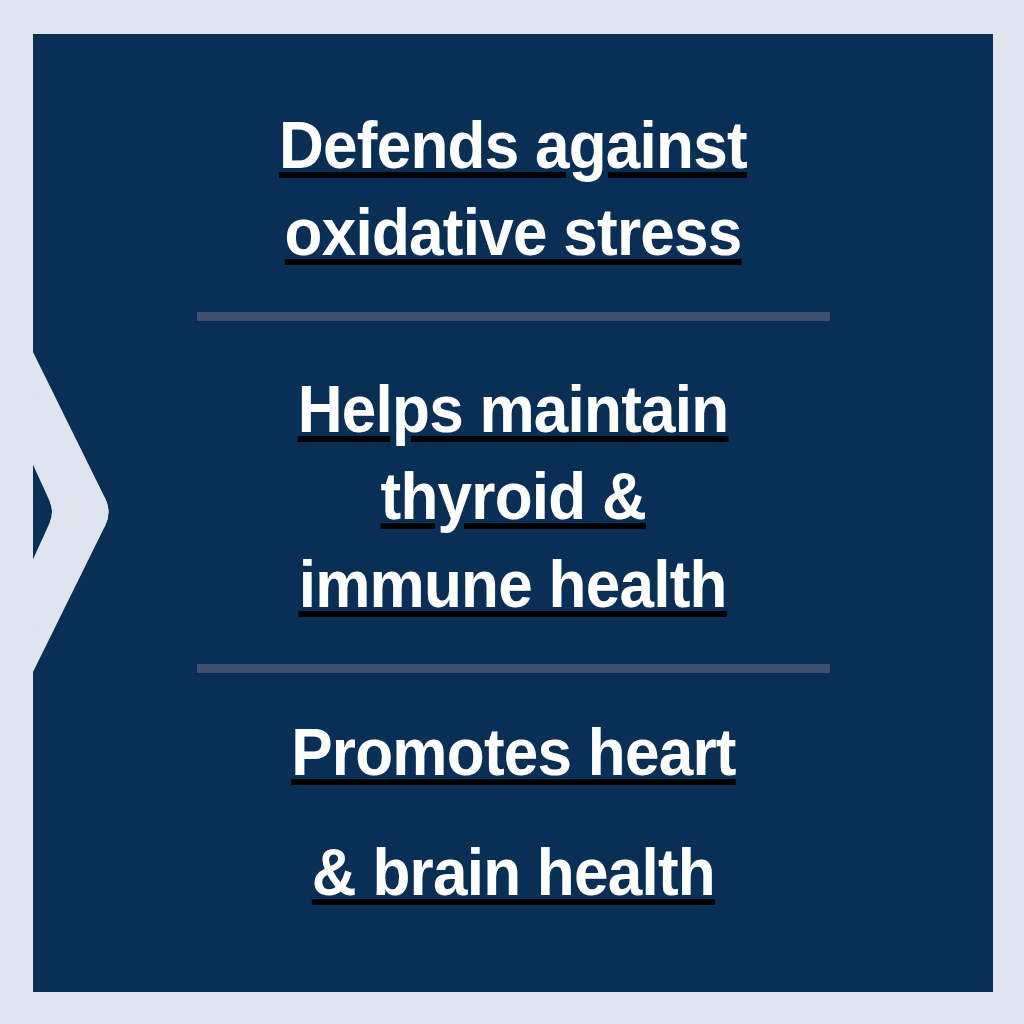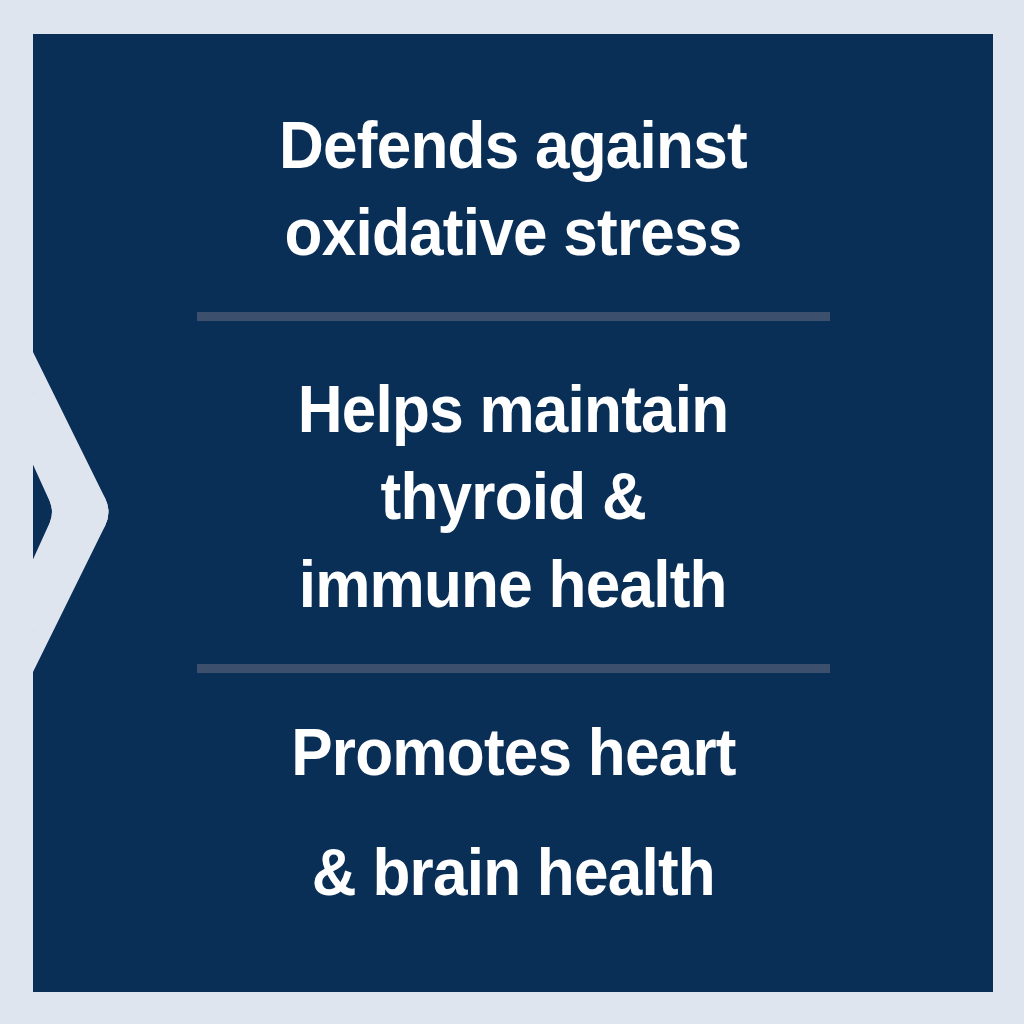--- a/index.html
+++ b/index.html
@@ -49,20 +49,21 @@
     left: 0;
     top: 0;
     width: 960px;
     height: 958px;
     display: flex;
     flex-direction: column;
     justify-content: center;
     align-items: center;
     box-sizing: border-box;
     padding: 0 62px;
+    text-decoration: underline;
   }
 
   .benefit {
     width: 100%;
     display: flex;
     flex-direction: column;
     align-items: center;
     justify-content: center;
     text-align: center;
   }

